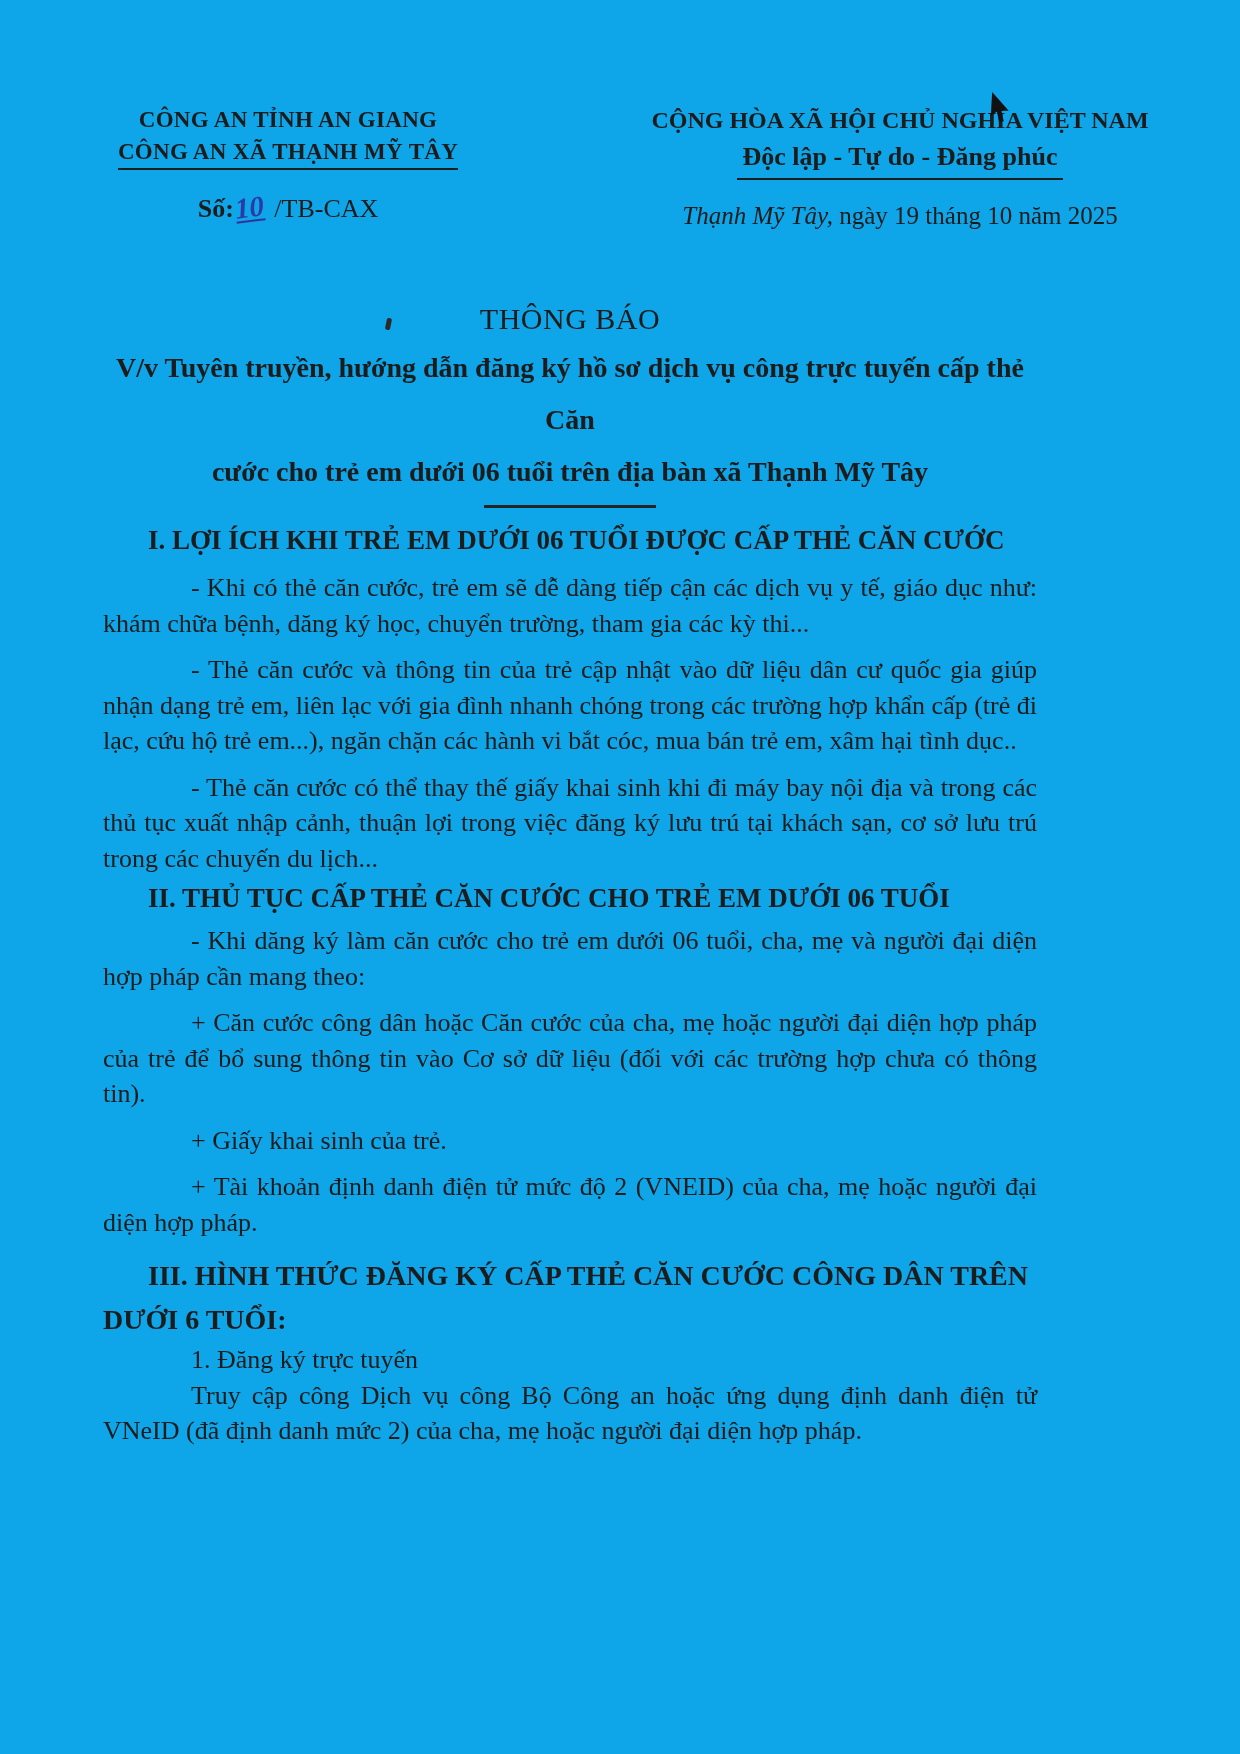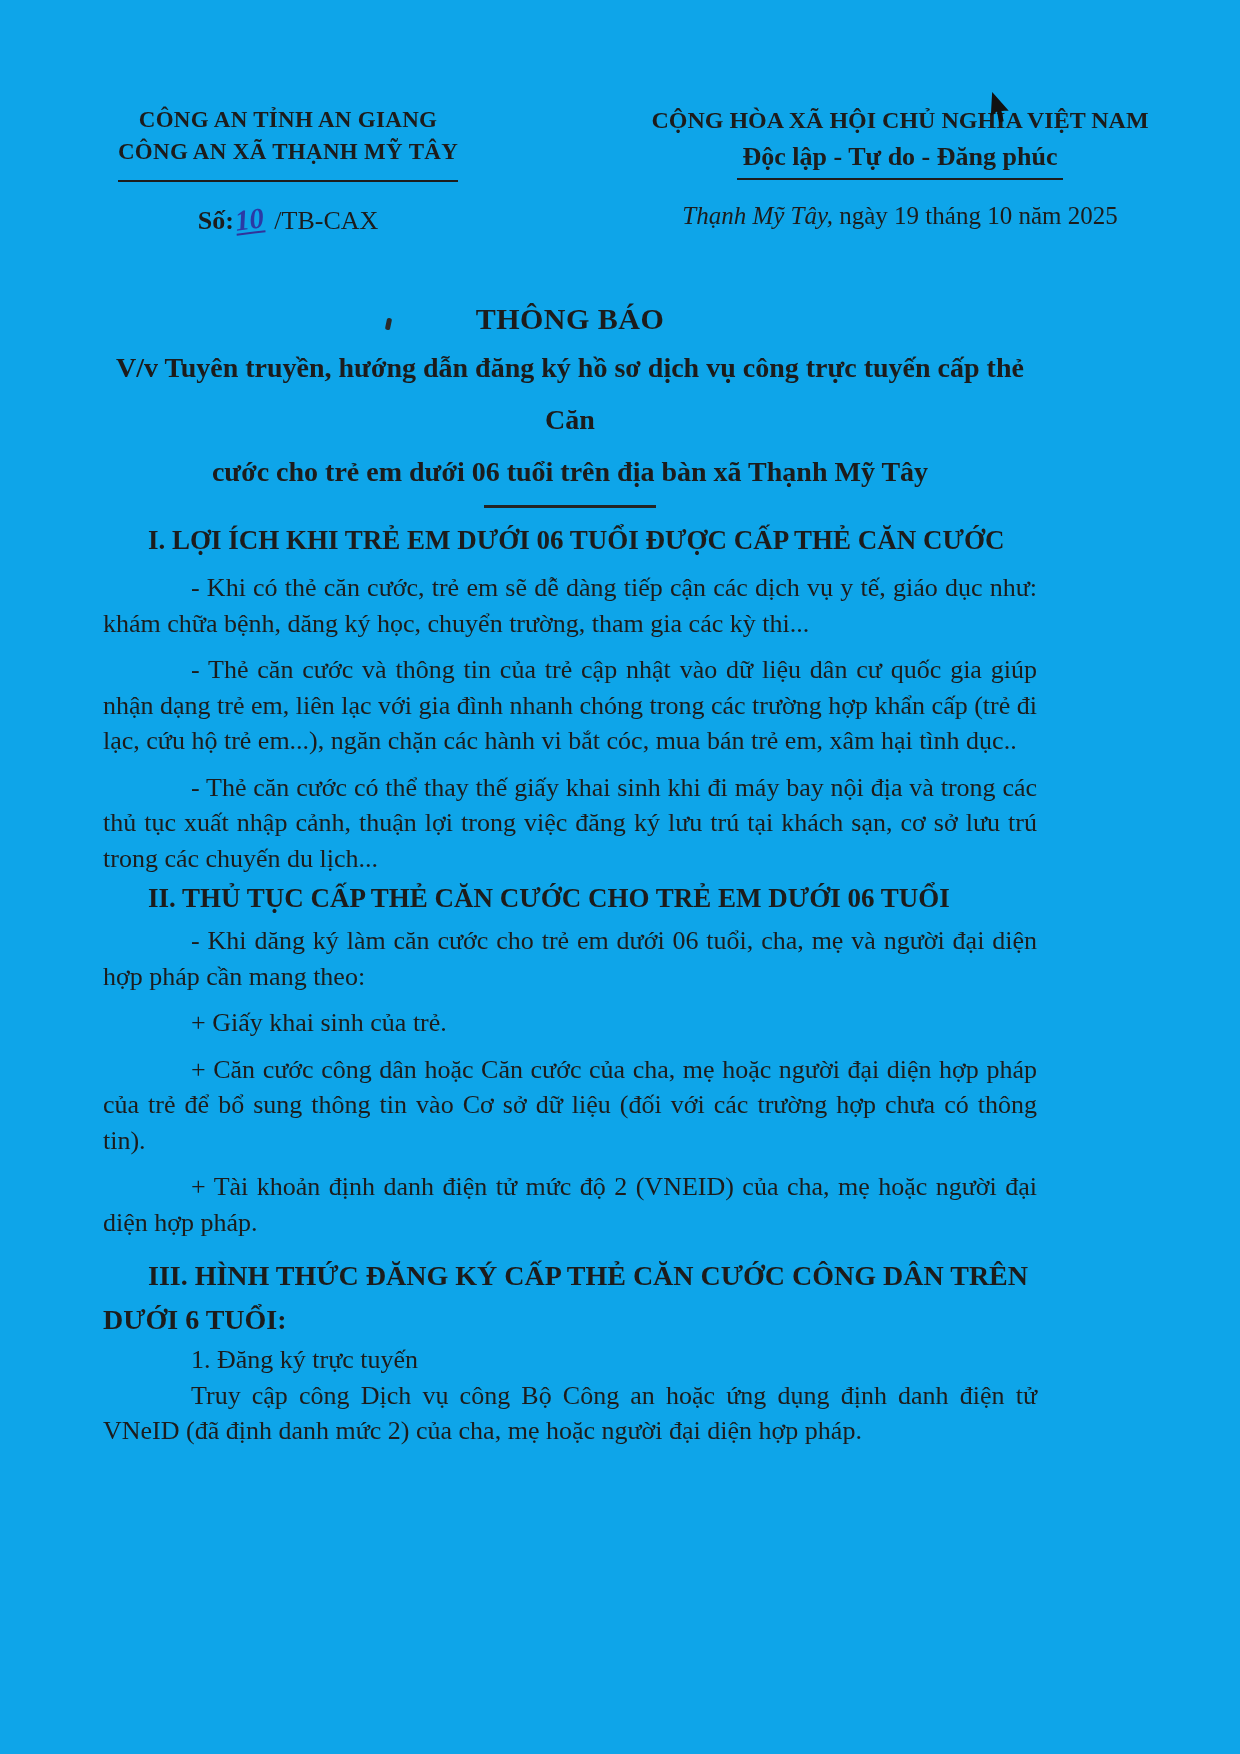--- a/index.html
+++ b/index.html
@@ -15,39 +15,39 @@
   
   .header{
     position:absolute;top:104px;left:92px;right:66px;
     display:flex;justify-content:space-between;
   }
   .hdr-left{width:392px;text-align:center;}
   .hdr-right{width:548px;text-align:center;}
   .org-parent{font-weight:bold;font-size:23px;line-height:32px;letter-spacing:.3px;}
   .org-name{
     display:inline-block;font-weight:bold;font-size:23px;line-height:32px;
-    letter-spacing:.3px;border-bottom:2.5px solid #1d1d1d;padding-bottom:12px;
+    letter-spacing:.3px;border-bottom:2.5px solid #1d1d1d;padding-bottom:0;
   }
   .doc-number{margin-top:24px;font-size:26px;}
   .doc-number .prefix{font-weight:bold;}
   .handwritten{
     display:inline-block;color:#2b3aa5;font-style:italic;font-size:29px;
     transform:rotate(-7deg);font-weight:bold;
     border-bottom:2px solid #32329a;line-height:26px;margin:0 4px 0 1px;
   }
   .nat-title{font-weight:bold;font-size:24px;line-height:33px;}
   .nat-motto{
     display:inline-block;font-weight:bold;font-size:26px;line-height:32px;
     border-bottom:2.5px solid #1d1d1d;padding:2px 6px 5px;margin-top:2px;
   }
   .date-line{margin-top:22px;font-size:25px;}
   .date-line .place{font-style:italic;}
   
   .content{position:absolute;top:300px;left:103px;width:934px;}
-  .doc-type{text-align:center;font-weight:bold;font-size:30px;line-height:38px;letter-spacing:.5px;}
+  .doc-type{text-align:center;font-weight:normal;font-size:30px;line-height:38px;letter-spacing:.5px;}
   .subject{text-align:center;font-weight:bold;font-size:28px;line-height:52px;margin-top:4px;}
   .subject-divider{width:172px;border:0;border-top:3px solid #242424;margin:7px auto 0;}
   .body-text{margin-top:14px;font-size:26px;line-height:35.5px;text-align:justify;}
   .body-text p{margin:0;text-indent:88px;}
   .body-text p.gap-s{margin-top:6px;}
   .body-text p.gap-m{margin-top:11px;}
   .section-heading{
     font-weight:bold;font-size:27px;line-height:37px;
     text-indent:45px;margin-top:4px;text-align:left;
   }
@@ -105,22 +105,22 @@
 
       <div class="section-heading">I. LỢI ÍCH KHI TRẺ EM DƯỚI 06 TUỔI ĐƯỢC CẤP THẺ CĂN CƯỚC</div>
 
       <p class="gap-m">- Khi có thẻ căn cước, trẻ em sẽ dễ dàng tiếp cận các dịch vụ y tế, giáo dục như: khám chữa bệnh, dăng ký học, chuyển trường, tham gia các kỳ thi...</p>
       <p class="gap-m">- Thẻ căn cước và thông tin của trẻ cập nhật vào dữ liệu dân cư quốc gia giúp nhận dạng trẻ em, liên lạc với gia đình nhanh chóng trong các trường hợp khẩn cấp (trẻ đi lạc, cứu hộ trẻ em...), ngăn chặn các hành vi bắt cóc, mua bán trẻ em, xâm hại tình dục..</p>
       <p class="gap-m">- Thẻ căn cước có thể thay thế giấy khai sinh khi đi máy bay nội địa và trong các thủ tục xuất nhập cảnh, thuận lợi trong việc đăng ký lưu trú tại khách sạn, cơ sở lưu trú trong các chuyến du lịch...</p>
 
       <div class="section-heading">II. THỦ TỤC CẤP THẺ CĂN CƯỚC CHO TRẺ EM DƯỚI 06 TUỔI</div>
 
       <p class="gap-s">- Khi dăng ký làm căn cước cho trẻ em dưới 06 tuổi, cha, mẹ và người đại diện hợp pháp cần mang theo:</p>
+      <p class="gap-m">+ Căn cước công dân hoặc Căn cước của cha, mẹ hoặc người đại diện hợp pháp của trẻ để bổ sung thông tin vào Cơ sở dữ liệu (đối với các trường hợp chưa có thông tin).</p>
       <p class="gap-m">+ Giấy khai sinh của trẻ.</p>
-      <p class="gap-m">+ Căn cước công dân hoặc Căn cước của cha, mẹ hoặc người đại diện hợp pháp của trẻ để bổ sung thông tin vào Cơ sở dữ liệu (đối với các trường hợp chưa có thông tin).</p>
       <p class="gap-m">+ Tài khoản định danh điện tử mức độ 2 (VNEID) của cha, mẹ hoặc người đại diện hợp pháp.</p>
 
       <div class="section-heading big">
         <span>III. HÌNH THỨC ĐĂNG KÝ CẤP THẺ CĂN CƯỚC CÔNG DÂN TRÊN</span><br>
         <span>DƯỚI 6 TUỔI:</span>
       </div>
 
       <p>1. Đăng ký trực tuyến</p>
       <p>Truy cập công Dịch vụ công Bộ Công an hoặc ứng dụng định danh điện tử VNeID (đã định danh mức 2) của cha, mẹ hoặc người đại diện hợp pháp.</p>
     </div>

